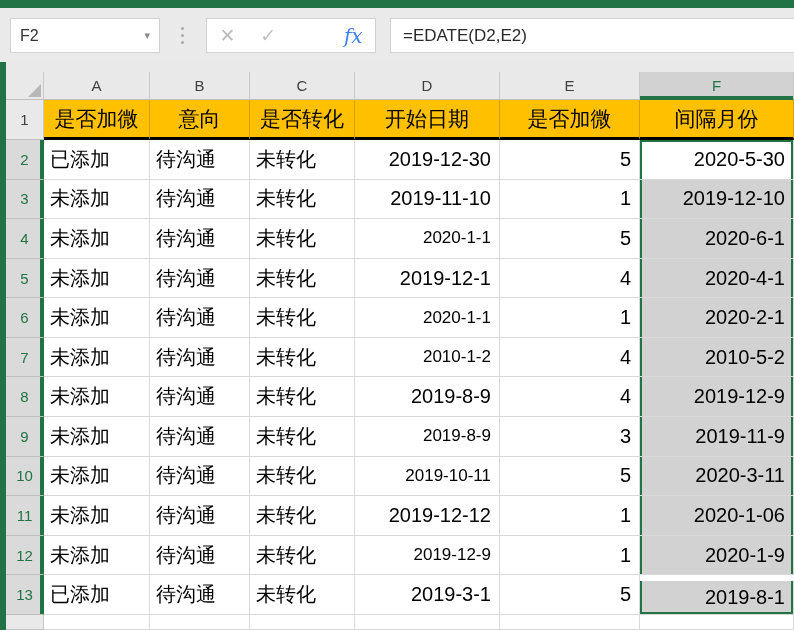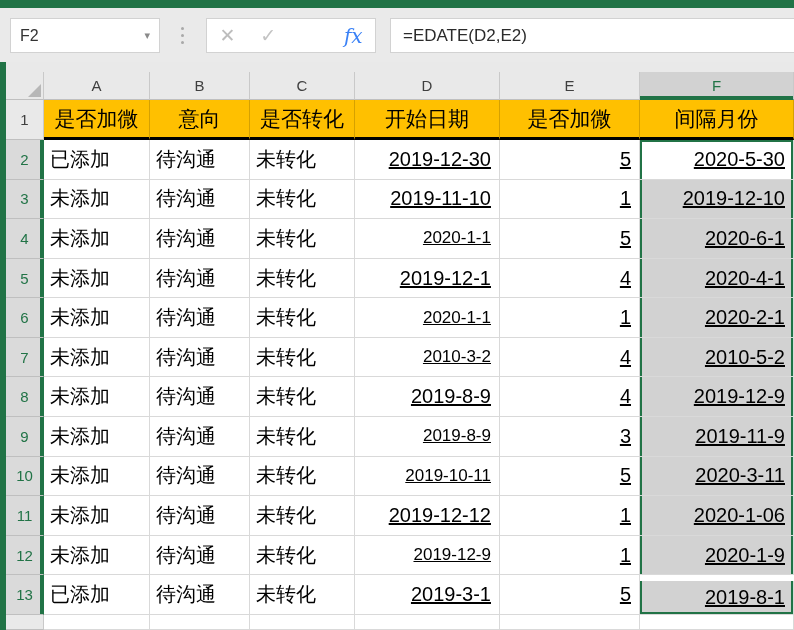--- a/index.html
+++ b/index.html
@@ -68,21 +68,21 @@
   .corner::after {
     content: ""; position: absolute; right: 2px; bottom: 2px;
     border-left: 13px solid transparent; border-bottom: 13px solid #B7B7B7;
   }
   .cell {
     background: #fff; color: #000; font-size: 20px;
     border-right: 1px solid #D9D9D9; border-bottom: 1px solid #D9D9D9;
     display: flex; align-items: center; white-space: nowrap; overflow: hidden;
   }
   .al { justify-content: flex-start; padding-left: 6px; font-family: Liberation Mono, monospace; }
-  .ar { justify-content: flex-end; padding-right: 8px; text-decoration: underline; }
+  .ar { justify-content: flex-end; padding-right: 8px; }
   .small { font-size: 17px; text-align: center; }
   .ylw {
     background: #FFC000; font-weight: normal; font-size: 21px; color: #000;
     border-right: 1px solid rgba(0,0,0,0.16); border-bottom: 3px solid #000000;
     display: flex; align-items: center; justify-content: center; white-space: nowrap; overflow: hidden;
   }
   .selF {
     background: #D2D2D2;
     box-shadow: inset 2px 0 0 #217346, inset -2px 0 0 #217346;
   }
@@ -170,21 +170,21 @@
       <div class="cell al">未添加</div>
       <div class="cell al">待沟通</div>
       <div class="cell al">未转化</div>
       <div class="cell ar small">2020-1-1</div>
       <div class="cell ar">1</div>
       <div class="cell ar selF">2020-2-1</div>
       <div class="hdr selrow">7</div>
       <div class="cell al">未添加</div>
       <div class="cell al">待沟通</div>
       <div class="cell al">未转化</div>
-      <div class="cell ar small">2010-3-2</div>
+      <div class="cell ar small">2010-1-2</div>
       <div class="cell ar">4</div>
       <div class="cell ar selF">2010-5-2</div>
       <div class="hdr selrow">8</div>
       <div class="cell al">未添加</div>
       <div class="cell al">待沟通</div>
       <div class="cell al">未转化</div>
       <div class="cell ar">2019-8-9</div>
       <div class="cell ar">4</div>
       <div class="cell ar selF">2019-12-9</div>
       <div class="hdr selrow">9</div>

